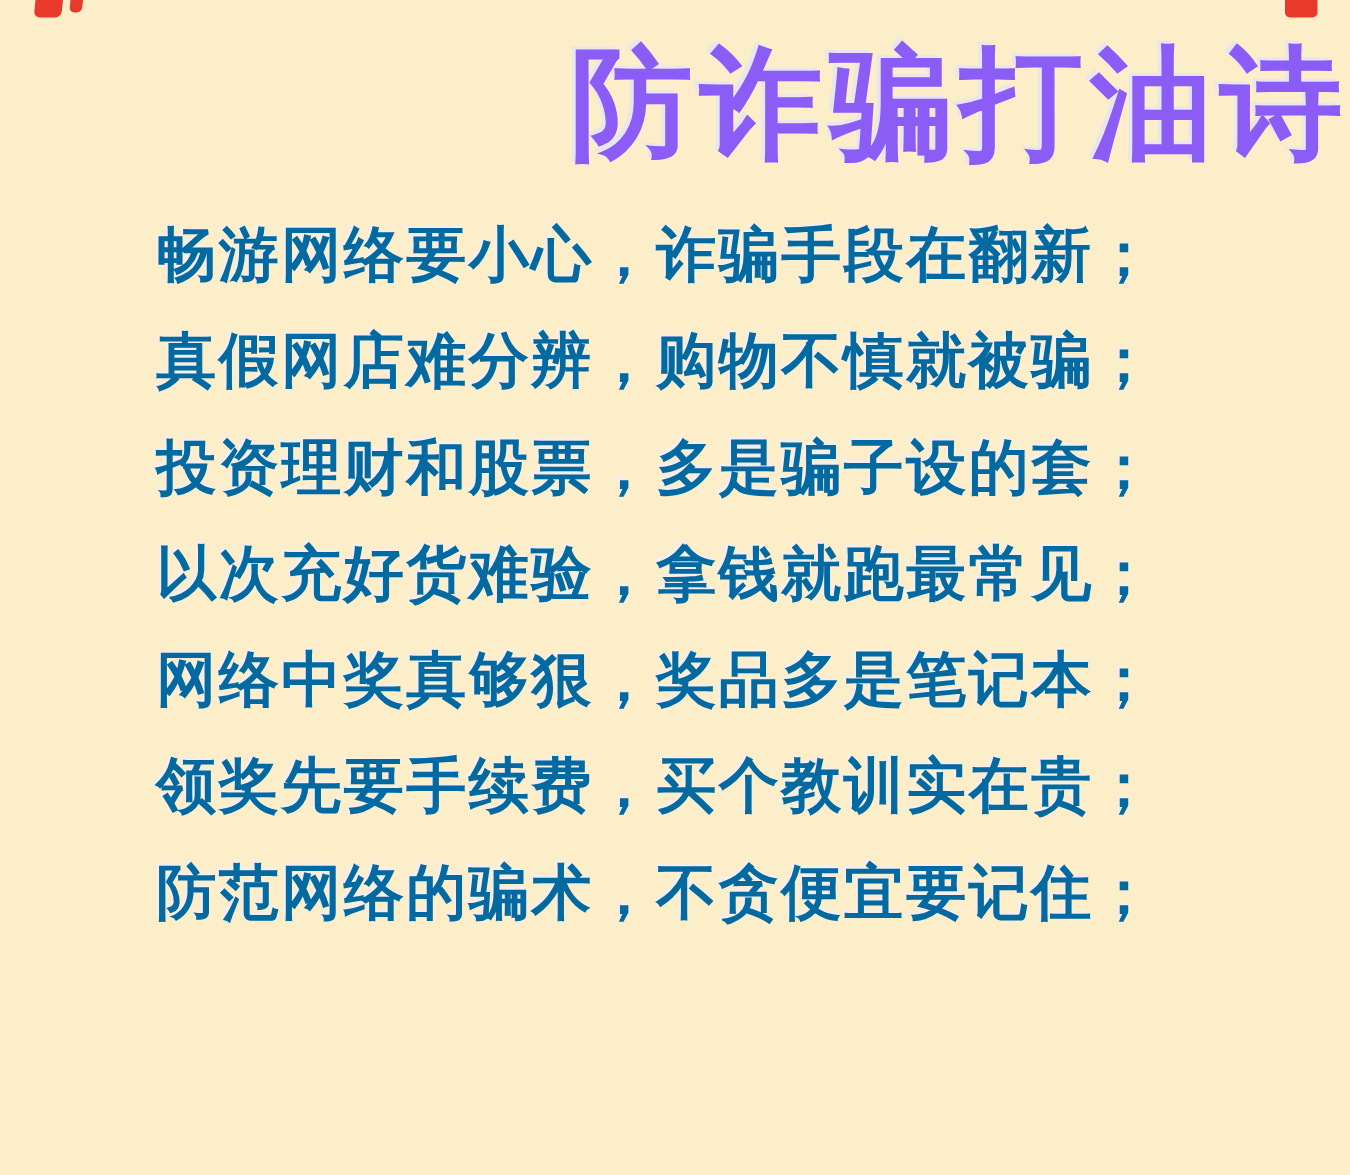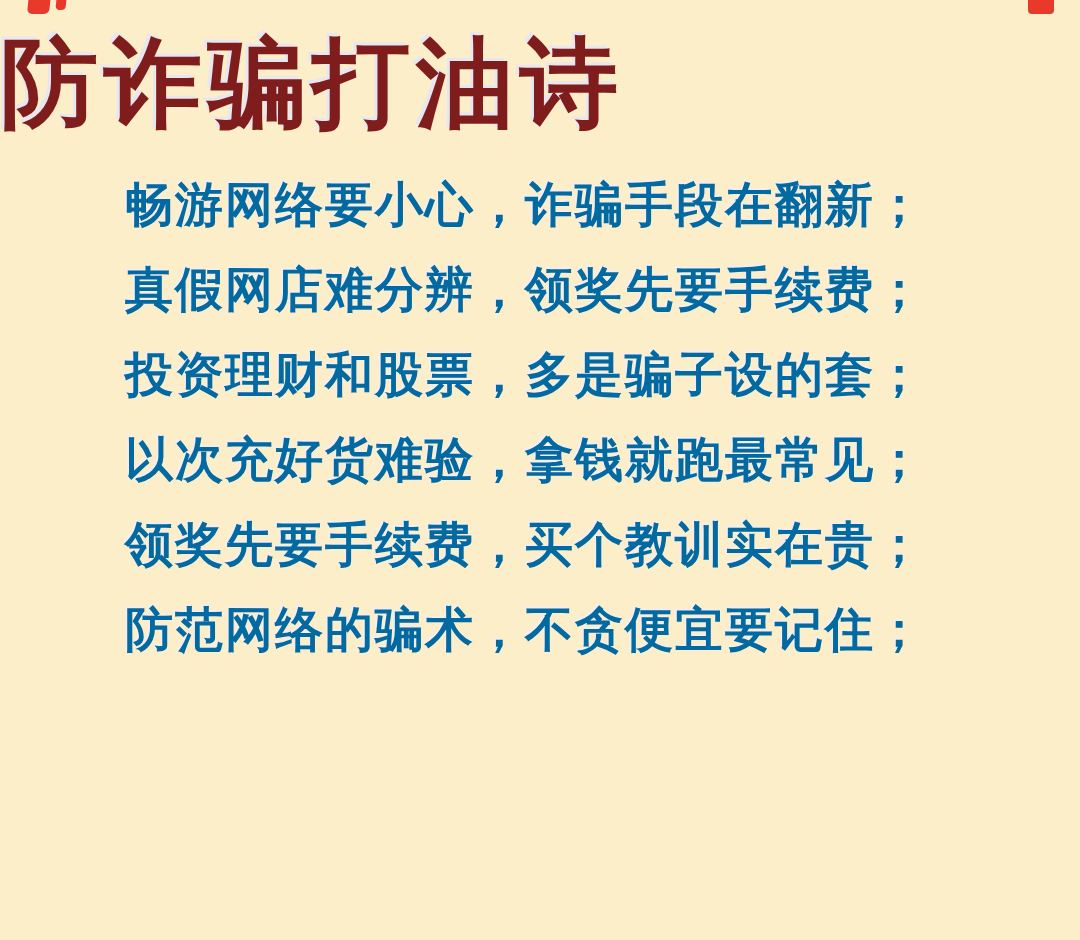--- a/index.html
+++ b/index.html
@@ -16,25 +16,25 @@
   }
   .poster {
     width: 1080px;
     height: 940px;
     position: relative;
     background: #FDEECA;
   }
   .poster-title {
     margin: 0;
     padding-top: 30px;
-    text-align: left;
+    text-align: right;
     font-size: 98px;
     font-weight: 900;
     letter-spacing: 6px;
-    color: #7f1d1d;
+    color: #8b5cf6;
     text-shadow: -3px -3px 0 rgba(230, 228, 245, 0.9);
     line-height: 1.1;
   }
   .poem {
     margin: 24px auto 0 auto;
     width: 830px;
     padding-left: 0;
   }
   .poem-line {
     font-size: 48px;
@@ -79,20 +79,21 @@
 
 <div class="poster">
 
   <div class="corner-mark left"></div>
   <div class="corner-mark right"></div>
 
   <h1 class="poster-title">防诈骗打油诗</h1>
 
   <div class="poem">
     <div class="poem-line">畅游网络要小心，诈骗手段在翻新；</div>
-    <div class="poem-line">真假网店难分辨，领奖先要手续费；</div>
+    <div class="poem-line">真假网店难分辨，购物不慎就被骗；</div>
     <div class="poem-line">投资理财和股票，多是骗子设的套；</div>
     <div class="poem-line">以次充好货难验，拿钱就跑最常见；</div>
+    <div class="poem-line">网络中奖真够狠，奖品多是笔记本；</div>
     <div class="poem-line">领奖先要手续费，买个教训实在贵；</div>
     <div class="poem-line">防范网络的骗术，不贪便宜要记住；</div>
   </div>
 
 </div>
 
 </body></html>

